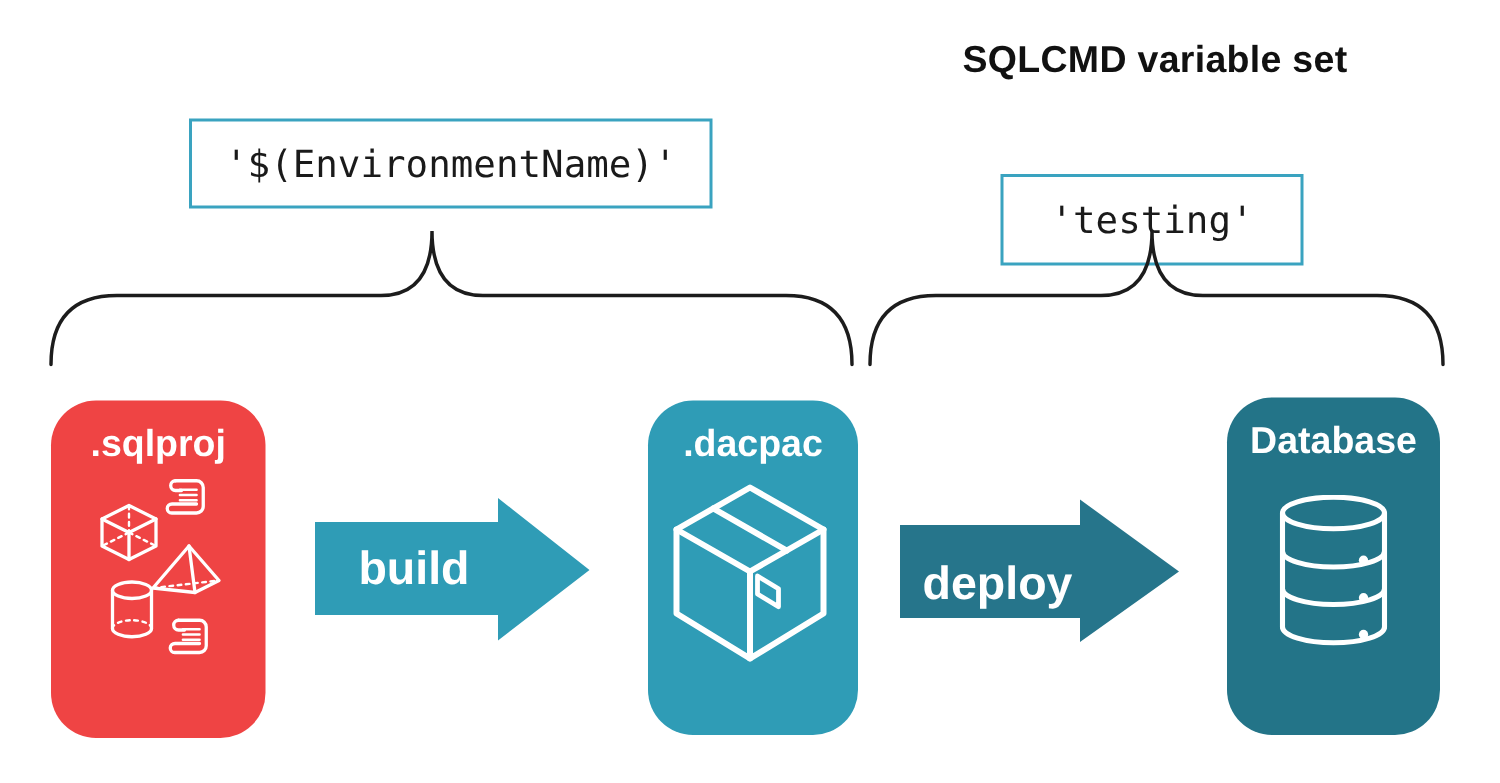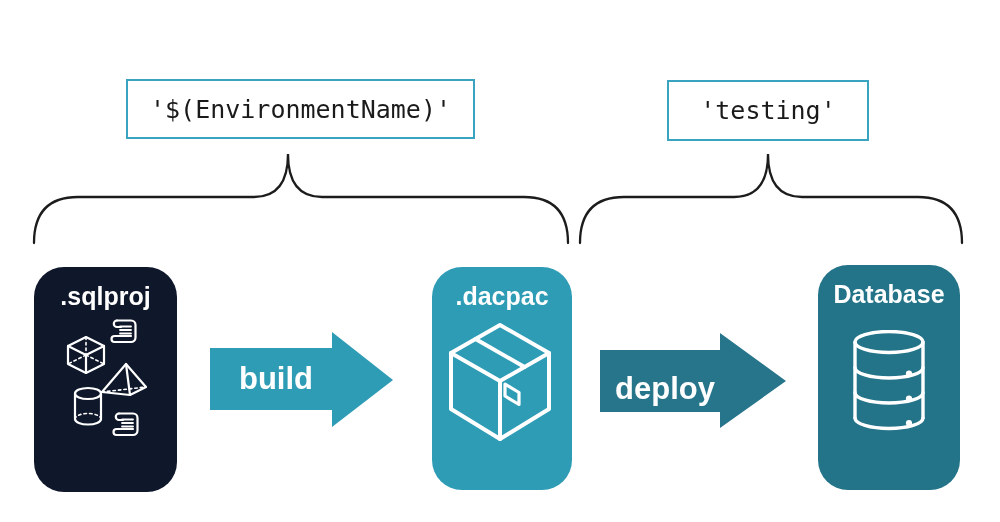--- a/index.html
+++ b/index.html
@@ -32,39 +32,40 @@
   #build-label{left:214px;top:348px;width:124px;height:62px;}
   #deploy-label{left:602px;top:350px;width:126px;height:78px;}
 
   [data-interactable]{box-sizing:border-box;}
 </style>
 </head>
 <body>
 
 <div class="canvas" data-interactable="false">
 
+  <div class="heading" id="heading-right" data-interactable="false">SQLCMD variable set</div>
 
   <div class="codebox" id="codebox-left" data-interactable="false" style="border-color: rgb(58, 163, 192);">
     <code data-interactable="false">'$(EnvironmentName)'</code>
   </div>
-  <div class="codebox" id="codebox-right" data-interactable="false" style="border-color: rgb(58, 163, 192);">
+  <div class="codebox" id="codebox-right" data-interactable="false" style="border-color: rgb(58, 163, 192); margin-top: 36px;">
     <code data-interactable="false">'testing'</code>
   </div>
 
   <svg class="overlay" viewBox="0 0 1000 522" data-interactable="false">
     <path data-interactable="false" d="M 34 243 Q 34 197 78 197 L 254 197 Q 288 197 288 154 Q 288 197 322 197 L 524 197 Q 568 197 568 243" fill="none" stroke="#1c1c1c" stroke-width="2.3" stroke-linecap="round"></path>
     <path data-interactable="false" d="M 580 243 Q 580 197 624 197 L 734 197 Q 768 197 768 154 Q 768 197 802 197 L 918 197 Q 962 197 962 243" fill="none" stroke="#1c1c1c" stroke-width="2.3" stroke-linecap="round"></path>
     <polygon id="build-arrow-shape" data-interactable="false" fill="#2f9cb6" points="210,348 332,348 332,332 393,380 332,427 332,410 210,410"></polygon>
     <polygon id="deploy-arrow-shape" data-interactable="false" fill="#26758b" points="600,350 720,350 720,333 786,381 720,428 720,412 600,412"></polygon>
   </svg>
 
   <div class="arrow-label" id="build-label" data-interactable="false">build</div>
   <div class="arrow-label" id="deploy-label" data-interactable="false">deploy</div>
 
-  <div class="node" id="node-sqlproj" data-interactable="false" style="background-color: #0f172a;">
+  <div class="node" id="node-sqlproj" data-interactable="false" style="background-color: #ef4444;">
     <div class="node-label" data-interactable="false">.sqlproj</div>
     <svg class="node-icon" data-interactable="false" style="left:0;top:0;width:143px;height:225px" viewBox="0 0 143 225" fill="none" stroke="#ffffff" stroke-width="2.2" stroke-linecap="round" stroke-linejoin="round">
 
       <g transform="translate(74,50)">
         <path d="M9 3.5 H23 C25.5 3.5 27.5 5.5 27.5 8 V20.5 C27.5 23 25.5 25 23 25 H6.5 C4.7 25 3.5 23.6 3.5 22 C3.5 20.3 4.9 19 6.7 19 H23"></path>
         <path d="M9 3.5 C7.2 3.5 5.8 5 5.8 6.7 C5.8 8.5 7.2 10 9 10 H13"></path>
         <path d="M12 9.5 H23 M12 13 H23 M12 16.5 H23" stroke-width="1.8"></path>
       </g>
 
       <g transform="translate(30,66)">

